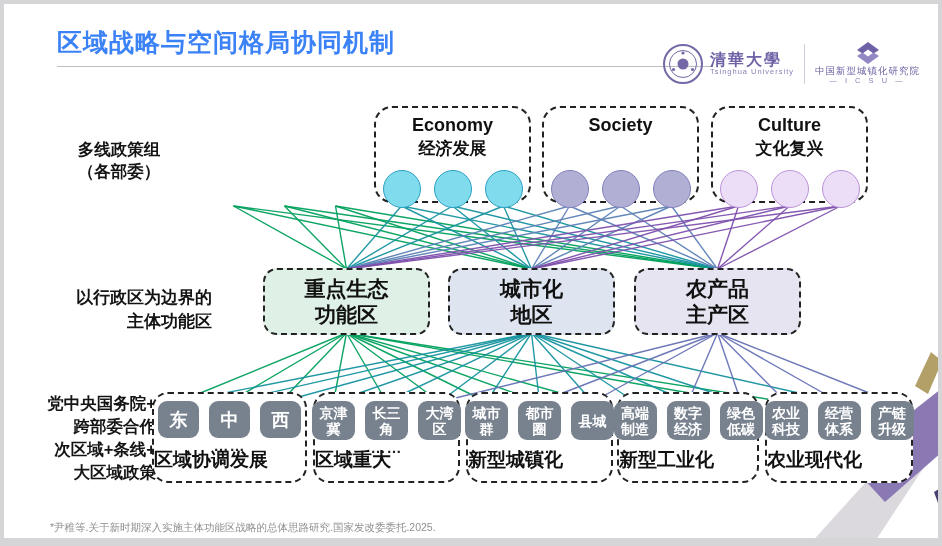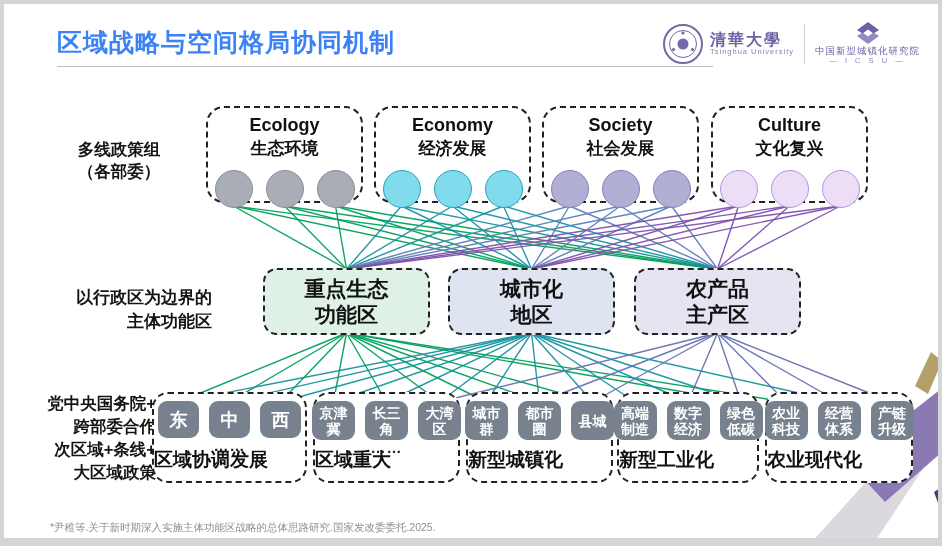--- a/index.html
+++ b/index.html
@@ -5,21 +5,21 @@
   html,body{margin:0;padding:0;}
   body{width:942px;height:546px;font-family:"Liberation Sans","DejaVu Sans",sans-serif;}
   #stage{position:absolute;top:0;left:0;width:942px;height:546px;background:#ffffff;
          border:4px solid #d5d4d6;border-bottom:8px solid #d5d4d6;box-sizing:border-box;overflow:hidden;}
   #edges,#decor{position:absolute;top:-4px;left:-4px;z-index:0;}
 
   .page-title{position:absolute;left:53px;top:22px;font-size:25px;font-weight:bold;
               color:#3b82f6;letter-spacing:1px;z-index:3;}
   .title-rule{position:absolute;left:53px;top:62px;width:656px;height:1px;background:#bcbcc4;z-index:3;}
 
-  .brand{position:absolute;right:18px;top:18px;display:flex;align-items:center;gap:10px;z-index:3;}
+  .brand{position:absolute;right:18px;top:38px;display:flex;align-items:center;gap:10px;z-index:3;}
   .brand .th{display:flex;align-items:center;gap:6px;}
   .th-txt{display:flex;flex-direction:column;line-height:1.1;}
   .th-zh{font-family:"Liberation Serif","DejaVu Serif",serif;font-weight:bold;font-size:16px;color:#6f61a5;letter-spacing:2px;}
   .th-en{font-size:7.5px;color:#8c80b8;letter-spacing:1px;}
   .brand-divider{width:1px;height:40px;background:#d0cdd8;}
   .icsu{display:flex;flex-direction:column;align-items:center;line-height:1.2;}
   .icsu-zh{font-size:9.5px;color:#6f61a5;letter-spacing:1px;margin-top:1px;}
   .icsu-en{font-size:7.5px;color:#8c80b8;letter-spacing:3px;}
 
   .lbl{position:absolute;font-weight:bold;color:#141414;white-space:pre-line;z-index:2;}
@@ -164,41 +164,31 @@
 
   <div class="lbl lbl-policy">多线政策组
 （各部委）</div>
   <div class="lbl lbl-zones">以行政区为边界的
 主体功能区</div>
   <div class="lbl lbl-gov">党中央国务院+
 跨部委合作
 次区域+条线+
 大区域政策</div>
 
-  <div class="top-box" style="left:202px;">
-    <div class="tb-en">Ecology</div>
-    <div class="tb-zh">生态环境</div>
-    <div class="tb-circles">
-      <span class="circ" style="background: rgb(169, 173, 182); border-color: rgb(135, 142, 153);"></span>
-      <span class="circ" style="background: rgb(169, 173, 182); border-color: rgb(135, 142, 153);"></span>
-      <span class="circ" style="background: rgb(169, 173, 182); border-color: rgb(135, 142, 153);"></span>
-    </div>
-  </div>
   <div class="top-box" style="left:370px;">
     <div class="tb-en">Economy</div>
     <div class="tb-zh">经济发展</div>
     <div class="tb-circles">
       <span class="circ" style="background: rgb(128, 220, 236); border-color: rgb(43, 160, 196);"></span>
       <span class="circ" style="background: rgb(128, 220, 236); border-color: rgb(43, 160, 196);"></span>
       <span class="circ" style="background: rgb(128, 220, 236); border-color: rgb(43, 160, 196);"></span>
     </div>
   </div>
   <div class="top-box" style="left:538px;">
     <div class="tb-en">Society</div>
-    <div class="tb-zh">社会发展</div>
     <div class="tb-circles">
       <span class="circ" style="background: rgb(178, 175, 213); border-color: rgb(127, 129, 187);"></span>
       <span class="circ" style="background: rgb(178, 175, 213); border-color: rgb(127, 129, 187);"></span>
       <span class="circ" style="background: rgb(178, 175, 213); border-color: rgb(127, 129, 187);"></span>
     </div>
   </div>
   <div class="top-box" style="left:707px;">
     <div class="tb-en">Culture</div>
     <div class="tb-zh">文化复兴</div>
     <div class="tb-circles">

